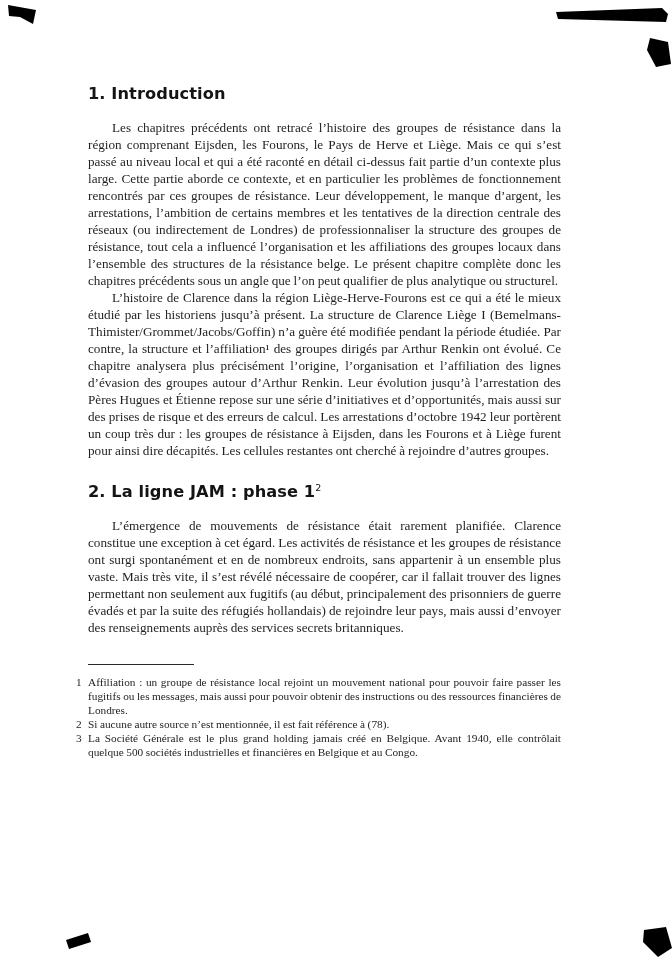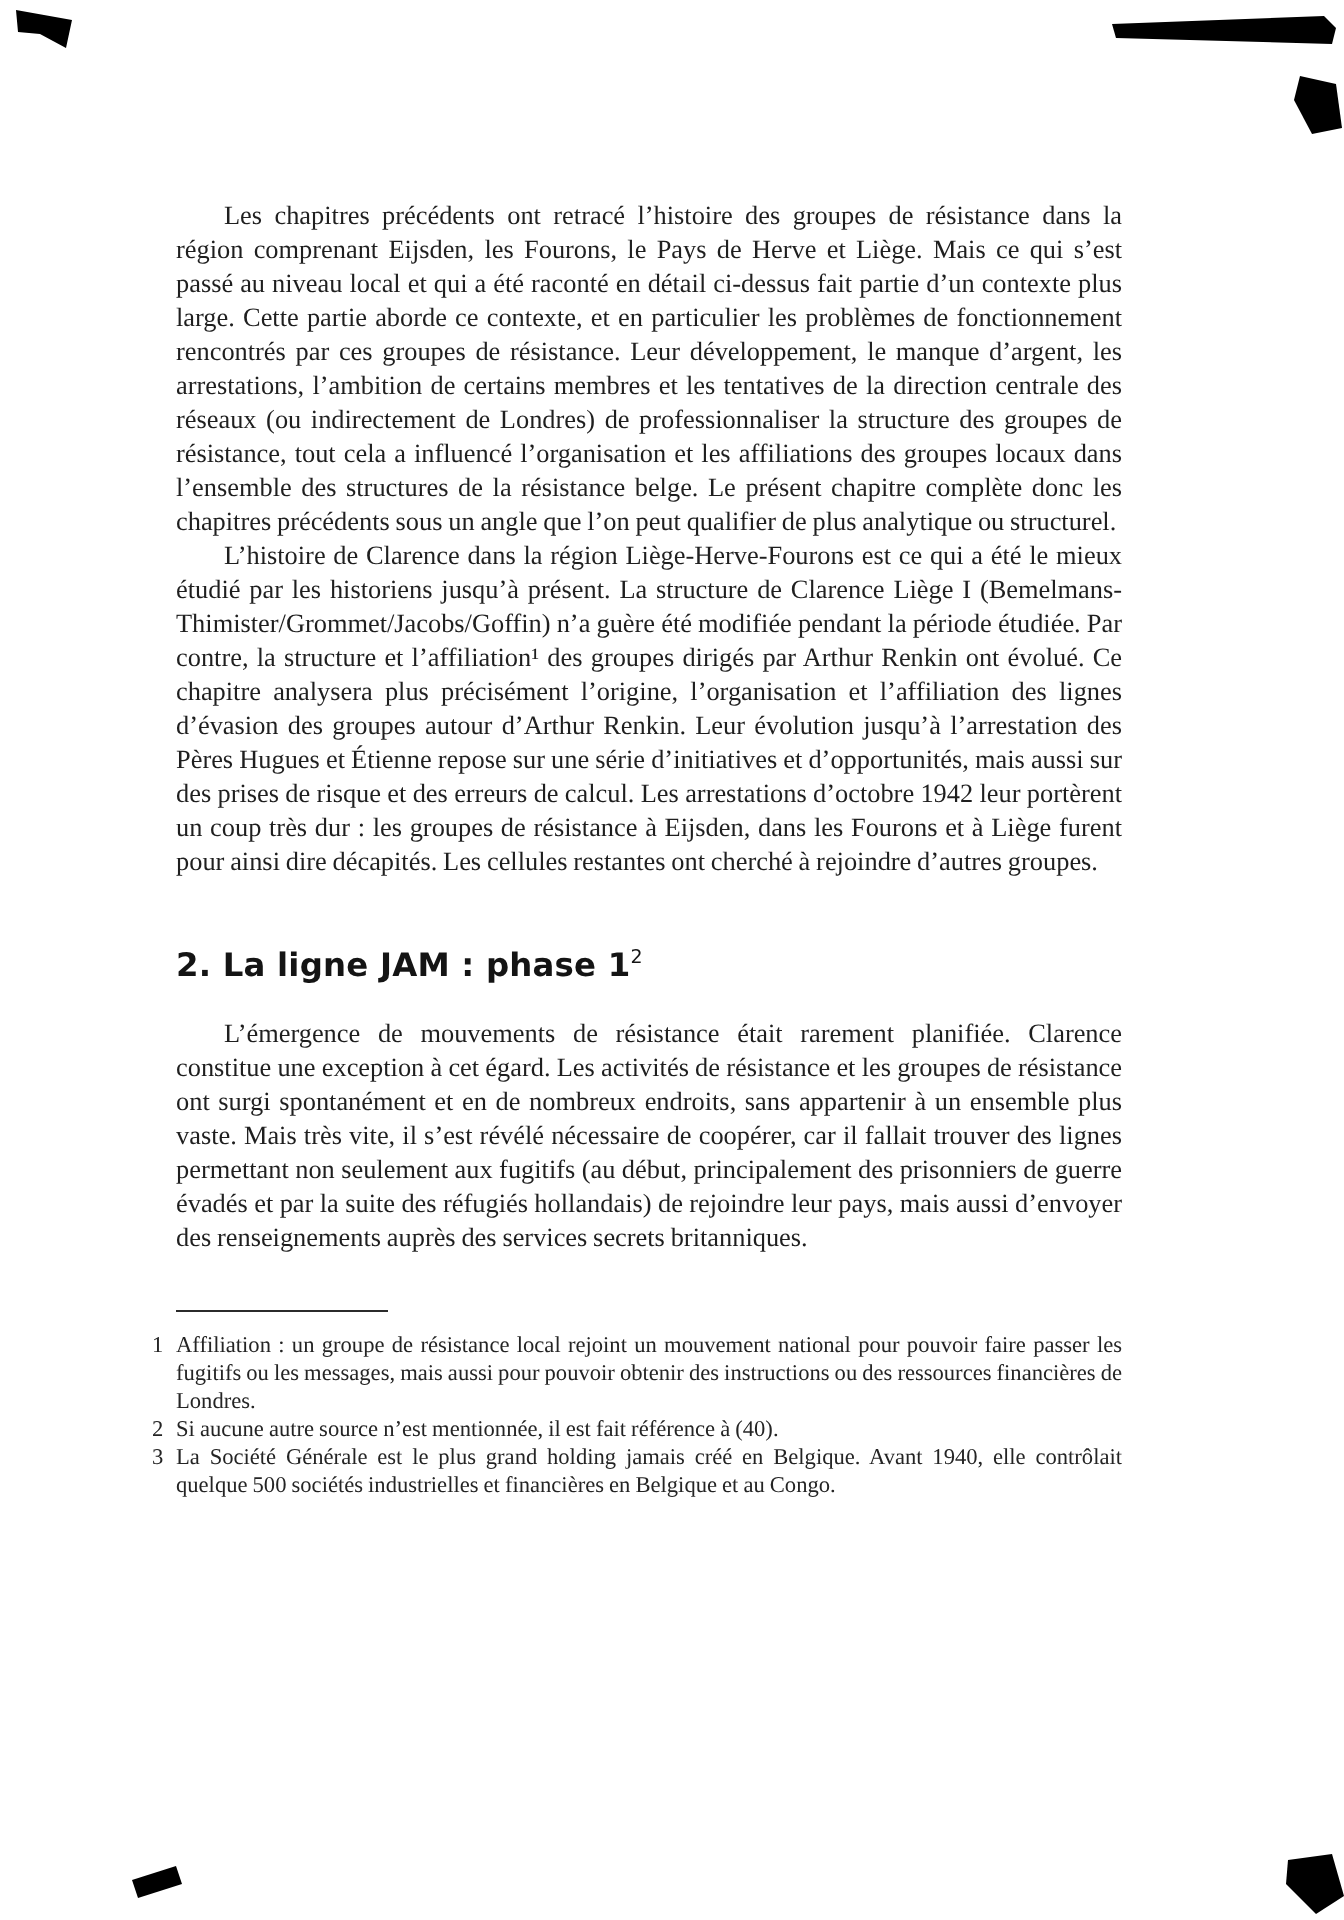--- a/index.html
+++ b/index.html
@@ -28,21 +28,21 @@
   }
   .heading {
     font-family: "DejaVu Sans", sans-serif;
     font-weight: 700;
     font-size: 16.2px;
     line-height: 20px;
     color: #141414;
     letter-spacing: 0.1px;
     margin: 0;
   }
-  .heading-2 { margin-top: 34px; }
+  .heading-2 { margin-top: 23px; }
   .heading sup {
     font-size: 9.5px;
     font-weight: 400;
     vertical-align: super;
     line-height: 0;
   }
   .para {
     font-family: Liberation Serif, serif;
     font-size: 13.2px;
     line-height: 17px;
@@ -88,40 +88,41 @@
   <svg class="artifacts" viewBox="0 0 672 960" xmlns="http://www.w3.org/2000/svg">
     <polygon points="8,5 36,10 33,24 20,17 9,16"></polygon>
     <polygon points="556,12 662,8 668,14 666,22 558,19"></polygon>
     <polygon points="650,38 668,42 671,64 656,67 647,50"></polygon>
     <polygon points="644,930 666,927 672,948 658,957 643,942"></polygon>
     <polygon points="66,940 88,933 91,942 69,949"></polygon>
   </svg>
 
   <div class="text-block">
 
+    <h2 class="heading">1. Introduction</h2>
 
     <p class="para first">Les chapitres précédents ont retracé l’histoire des groupes de résistance dans la région comprenant Eijsden, les Fourons, le Pays de Herve et Liège. Mais ce qui s’est passé au niveau local et qui a été raconté en détail ci-dessus fait partie d’un contexte plus large. Cette partie aborde ce contexte, et en particulier les problèmes de fonctionnement rencontrés par ces groupes de résistance. Leur développement, le manque d’argent, les arrestations, l’ambition de certains membres et les tentatives de la direction centrale des réseaux (ou indirectement de Londres) de professionnaliser la structure des groupes de résistance, tout cela a influencé l’organisation et les affiliations des groupes locaux dans l’ensemble des structures de la résistance belge. Le présent chapitre complète donc les chapitres précédents sous un angle que l’on peut qualifier de plus analytique ou structurel.</p>
 
     <p class="para">L’histoire de Clarence dans la région Liège-Herve-Fourons est ce qui a été le mieux étudié par les historiens jusqu’à présent. La structure de Clarence Liège I (Bemelmans-Thimister/Grommet/Jacobs/Goffin) n’a guère été modifiée pendant la période étudiée. Par contre, la structure et l’affiliation¹ des groupes dirigés par Arthur Renkin ont évolué. Ce chapitre analysera plus précisément l’origine, l’organisation et l’affiliation des lignes d’évasion des groupes autour d’Arthur Renkin. Leur évolution jusqu’à l’arrestation des Pères Hugues et Étienne repose sur une série d’initiatives et d’opportunités, mais aussi sur des prises de risque et des erreurs de calcul. Les arrestations d’octobre 1942 leur portèrent un coup très dur : les groupes de résistance à Eijsden, dans les Fourons et à Liège furent pour ainsi dire décapités. Les cellules restantes ont cherché à rejoindre d’autres groupes.</p>
 
     <h2 class="heading heading-2"><span>2. La ligne JAM : phase 1</span><sup>2</sup></h2>
 
     <p class="para first">L’émergence de mouvements de résistance était rarement planifiée. Clarence constitue une exception à cet égard. Les activités de résistance et les groupes de résistance ont surgi spontanément et en de nombreux endroits, sans appartenir à un ensemble plus vaste. Mais très vite, il s’est révélé nécessaire de coopérer, car il fallait trouver des lignes permettant non seulement aux fugitifs (au début, principalement des prisonniers de guerre évadés et par la suite des réfugiés hollandais) de rejoindre leur pays, mais aussi d’envoyer des renseignements auprès des services secrets britanniques.</p>
 
 
     <hr class="fn-rule">
 
     <div class="footnotes">
       <div class="footnote">
         <span class="fn-num">1</span>
         <span class="fn-text">Affiliation : un groupe de résistance local rejoint un mouvement national pour pouvoir faire passer les fugitifs ou les messages, mais aussi pour pouvoir obtenir des instructions ou des ressources financières de Londres.</span>
       </div>
       <div class="footnote">
         <span class="fn-num">2</span>
-        <span class="fn-text">Si aucune autre source n’est mentionnée, il est fait référence à (40).</span>
+        <span class="fn-text">Si aucune autre source n’est mentionnée, il est fait référence à (78).</span>
       </div>
       <div class="footnote">
         <span class="fn-num">3</span>
         <span class="fn-text">La Société Générale est le plus grand holding jamais créé en Belgique. Avant 1940, elle contrôlait quelque 500 sociétés industrielles et financières en Belgique et au Congo.</span>
       </div>
     </div>
 
   </div>
 </div>
 

